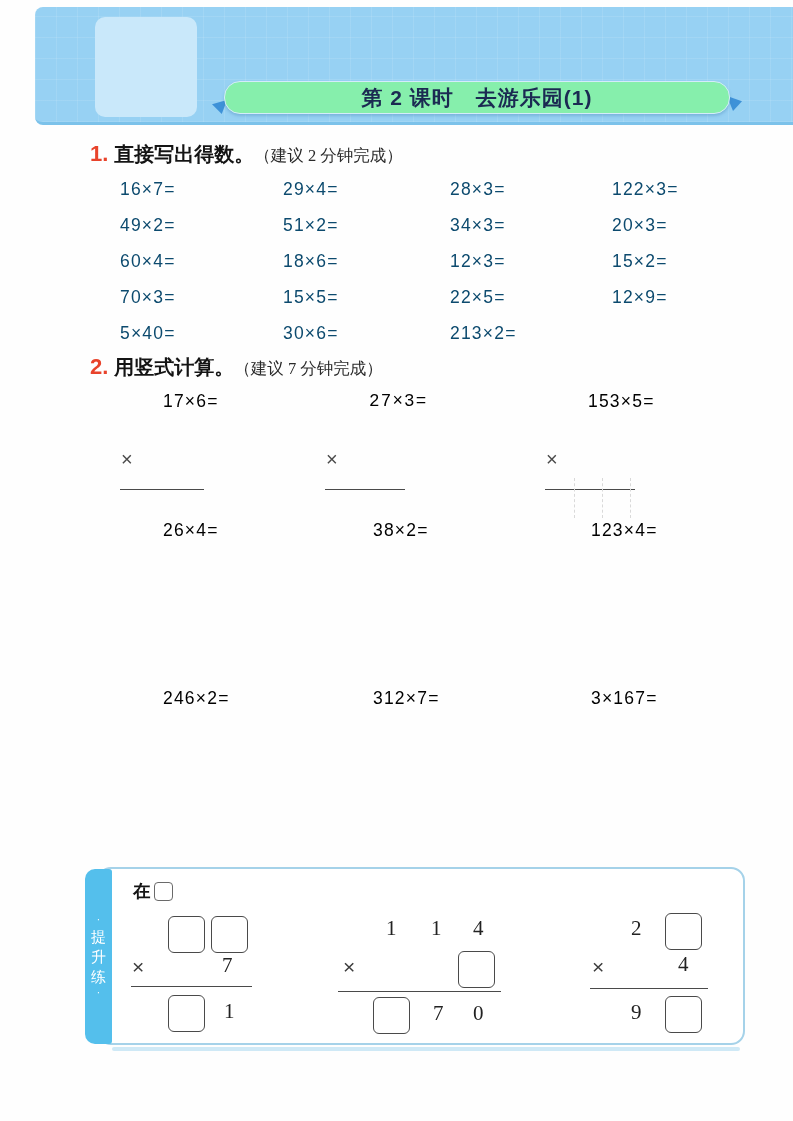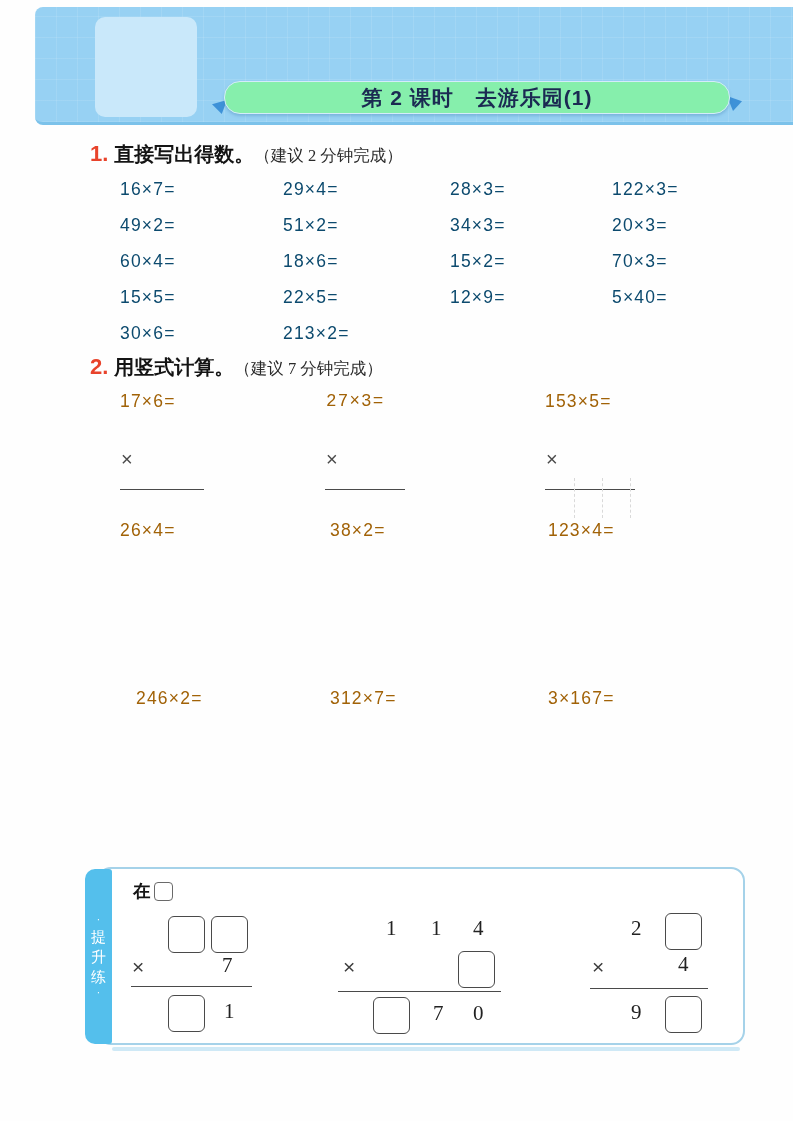--- a/index.html
+++ b/index.html
@@ -48,21 +48,21 @@
   
   .s1-grid {
     position:absolute; left:120px; top:172px; width:640px;
     display:grid; grid-template-columns:163px 167px 162px 1fr;
     grid-auto-rows:35.8px;
   }
   .eq { font-size:17.5px; color:#0c4a6e; letter-spacing:1.2px;
         display:flex; align-items:center; }
 
   
-  .s2-eq { position:absolute; font-size:17.5px; color:#a16207; letter-spacing:1.2px; }
+  .s2-eq { position:absolute; font-size:17.5px; color:#000000; letter-spacing:1.2px;margin-left:43px; }
   .vt { position:absolute; height:42px; }
   .vt .vt-x { position:absolute; left:1px; top:0; font-size:20px; color:#4a4a4a; }
   .vt .vt-line { position:absolute; left:0; right:0; bottom:0;
                  border-bottom:1.7px solid #4a4a4a; }
   .dotcol { position:absolute; width:0; border-left:1.5px dashed #d9d9d9; height:40px; }
 
   
   .boost-box {
     position:absolute; left:97px; top:867px; width:648px; height:178px;
     border:2px solid #a5d2e9; border-radius:14px; background:#fff; z-index:1;
@@ -129,20 +129,21 @@
     <span class="eq">16×7=</span>
     <span class="eq">29×4=</span>
     <span class="eq">28×3=</span>
     <span class="eq">122×3=</span>
     <span class="eq">49×2=</span>
     <span class="eq">51×2=</span>
     <span class="eq">34×3=</span>
     <span class="eq">20×3=</span>
     <span class="eq">60×4=</span>
     <span class="eq">18×6=</span>
+    <span class="eq">12×3=</span>
     <span class="eq">15×2=</span>
     <span class="eq">70×3=</span>
     <span class="eq">15×5=</span>
     <span class="eq">22×5=</span>
     <span class="eq">12×9=</span>
     <span class="eq">5×40=</span>
     <span class="eq">30×6=</span>
     <span class="eq">213×2=</span>
   </div>
 
@@ -168,21 +169,21 @@
   </div>
 
   <div class="dotcol" style="left:574px; top:478px;"></div>
   <div class="dotcol" style="left:602px; top:478px;"></div>
   <div class="dotcol" style="left:630px; top:478px;"></div>
 
   <span class="s2-eq" style="left:120px; top:520px;">26×4=</span>
   <span class="s2-eq" style="left:330px; top:520px;">38×2=</span>
   <span class="s2-eq" style="left:548px; top:520px;">123×4=</span>
 
-  <span class="s2-eq" style="left:136px; top:688px;">246×2=</span>
+  <span class="s2-eq" style="left:120px; top:688px;">246×2=</span>
   <span class="s2-eq" style="left:330px; top:688px;">312×7=</span>
   <span class="s2-eq" style="left:548px; top:688px;">3×167=</span>
 
   <div class="boost-box"></div>
   <div class="boost-shadow"></div>
   <div class="boost-tab">
     <span class="tab-dot">·</span>
     <span>提</span>
     <span>升</span>
     <span>练</span>

